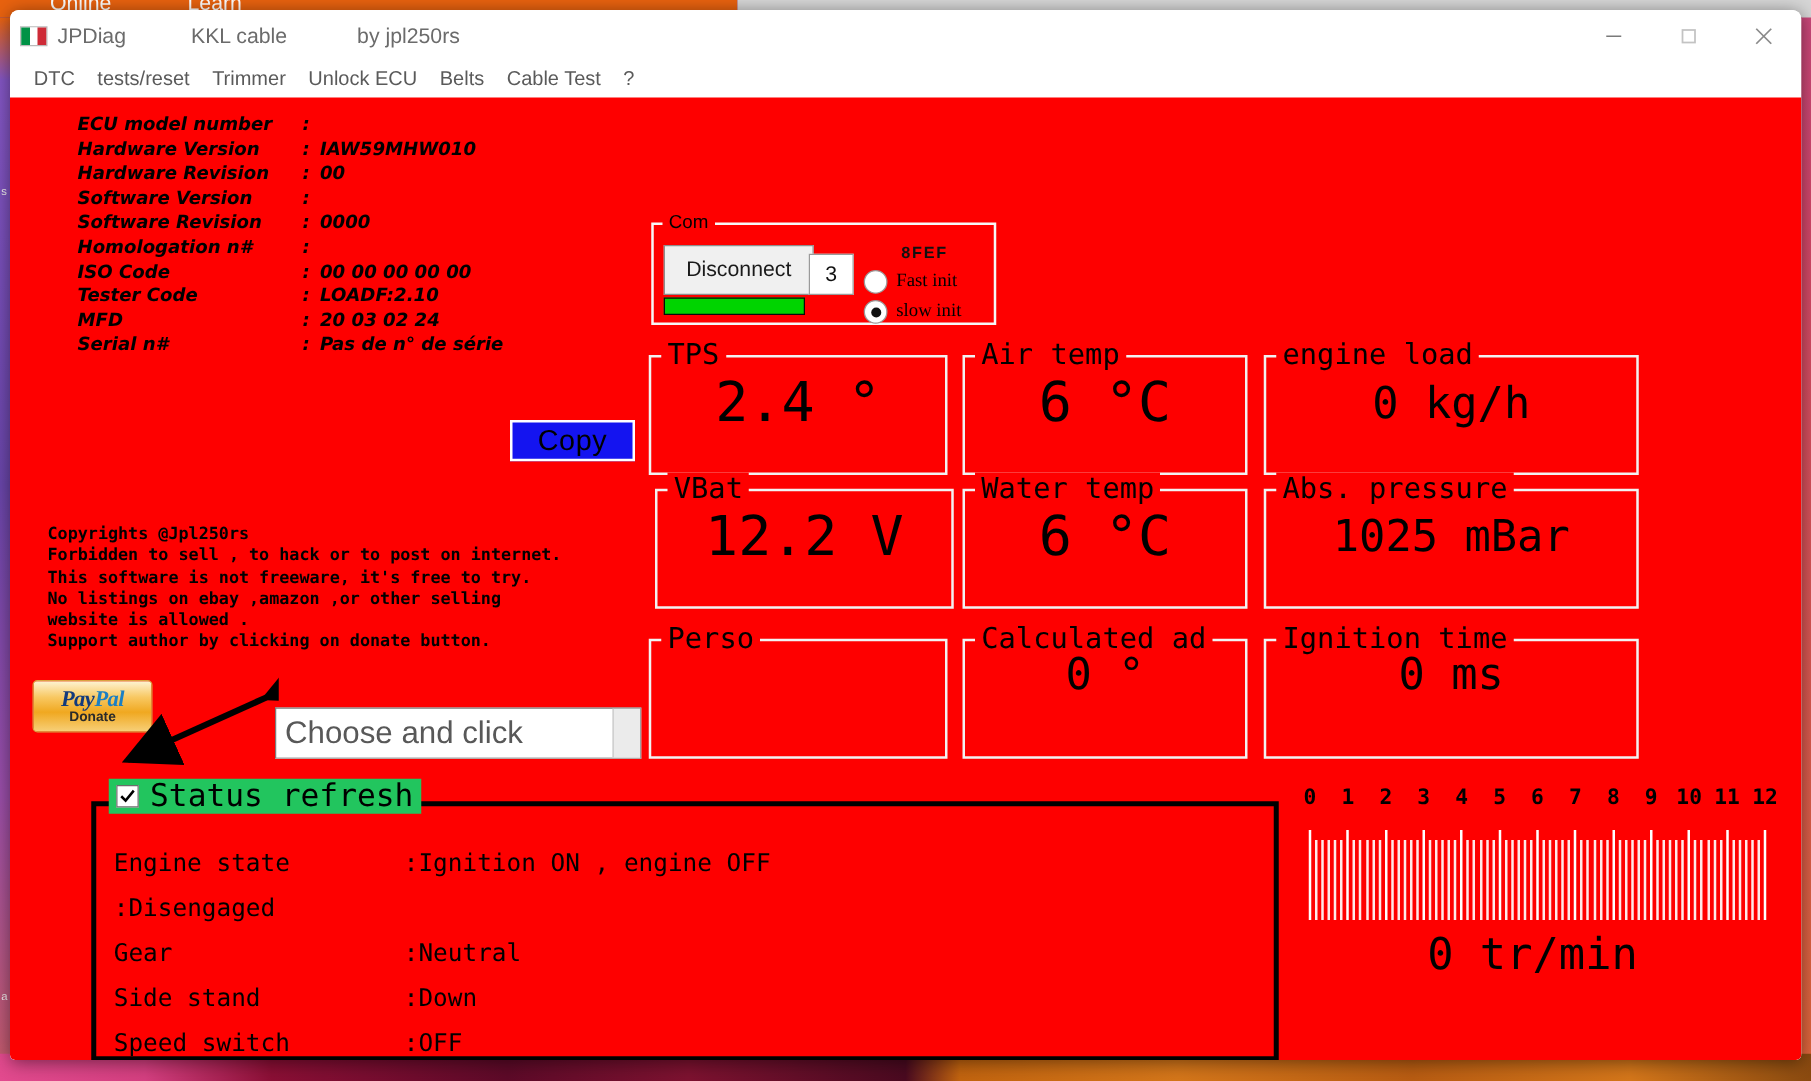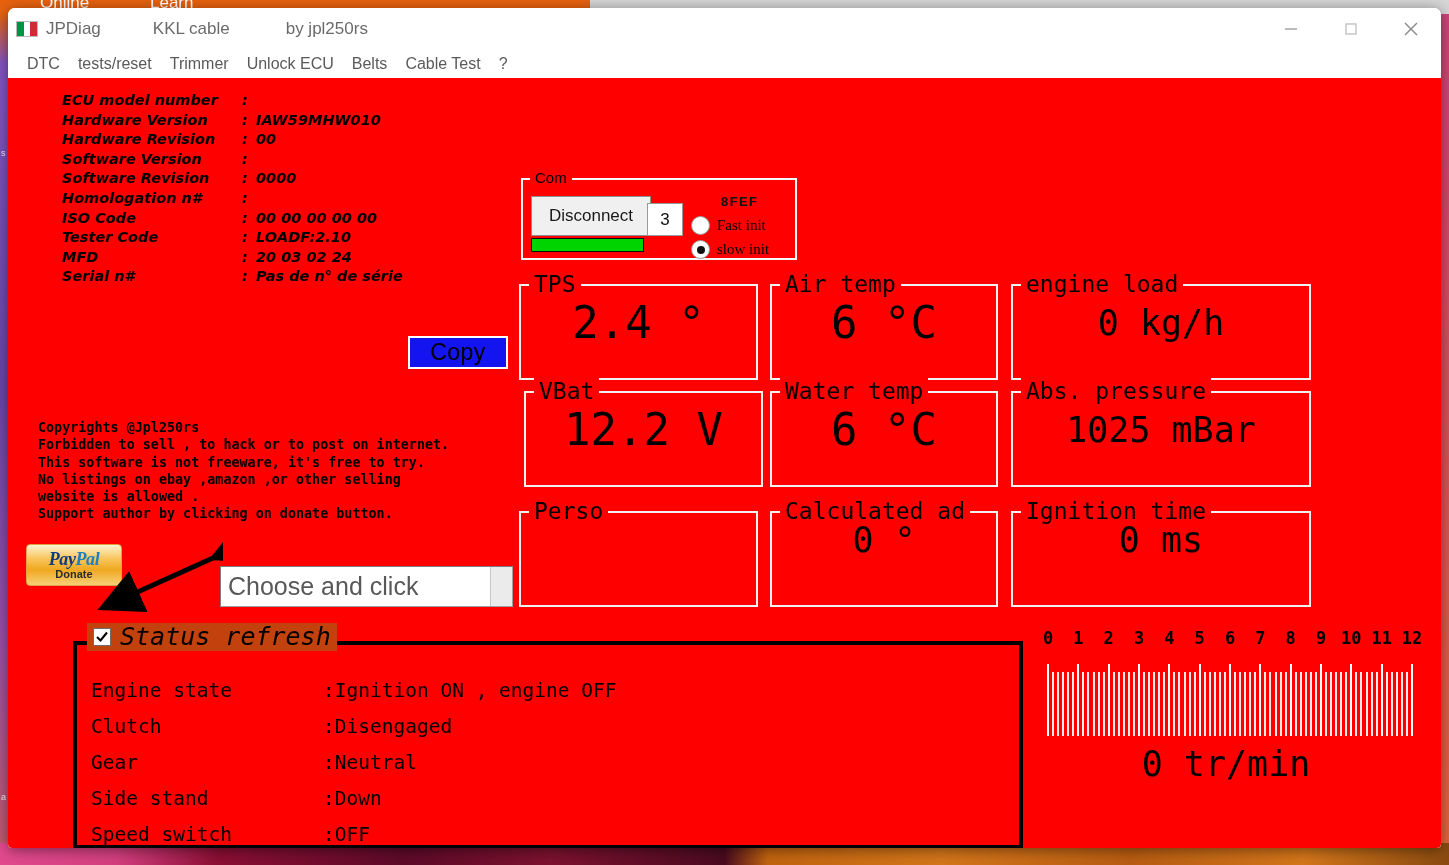--- a/index.html
+++ b/index.html
@@ -237,22 +237,22 @@
   }
 
   
   #status-panel {
     position: absolute; left: 65px; top: 563px;
     width: 950px; height: 208px;
     border: 4px solid #000;
   }
   #status-refresh-head {
     position: absolute; top: -22px; left: 10px;
-    background: #c2410c; padding: 0 6px;
-    display: flex; align-items: center; gap: 9px; font-style: italic;
+    background: #22c55e; padding: 0 6px;
+    display: flex; align-items: center; gap: 9px;
   }
   #status-refresh-checkbox {
     width: 18px; height: 18px; background: #ffffff; border: 1px solid #6d6d6d;
     display: flex; align-items: center; justify-content: center; flex: 0 0 auto;
   }
   #status-refresh-label {
     font-family: "DejaVu Sans Mono", monospace; font-size: 25px; color: #000;
     white-space: nowrap; line-height: 28px;
   }
   #status-rows {
@@ -498,21 +498,20 @@
         </span>
         <span id="status-refresh-label">Status refresh</span>
       </div>
       <div id="status-rows">
         <div class="status-row">
           <span class="status-key">Engine state</span>
           <span class="status-sep">:</span>
           <span class="status-val">Ignition ON , engine OFF</span>
         </div>
         <div class="status-row">
-          <span class="status-key">Clutch</span>
           <span class="status-sep">:</span>
           <span class="status-val">Disengaged</span>
         </div>
         <div class="status-row">
           <span class="status-key">Gear</span>
           <span class="status-sep">:</span>
           <span class="status-val">Neutral</span>
         </div>
         <div class="status-row">
           <span class="status-key">Side stand</span>

